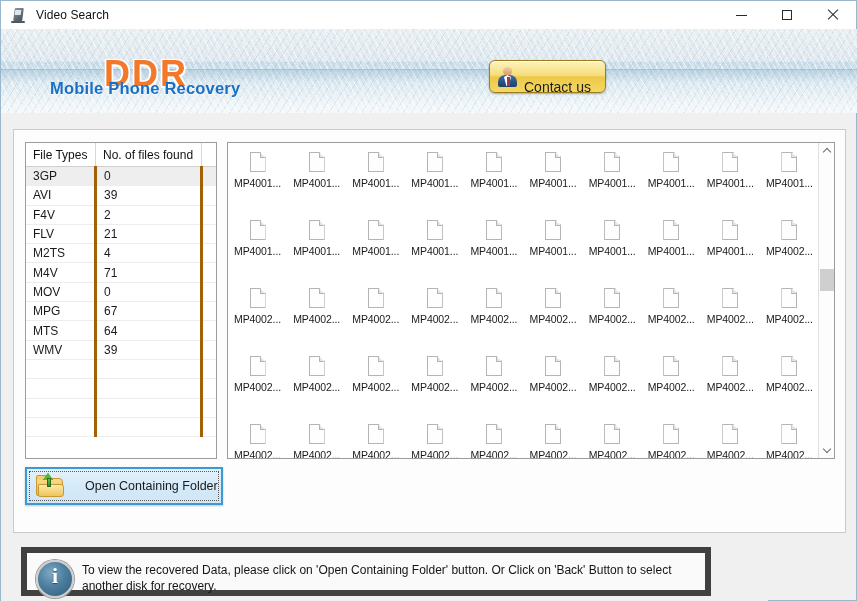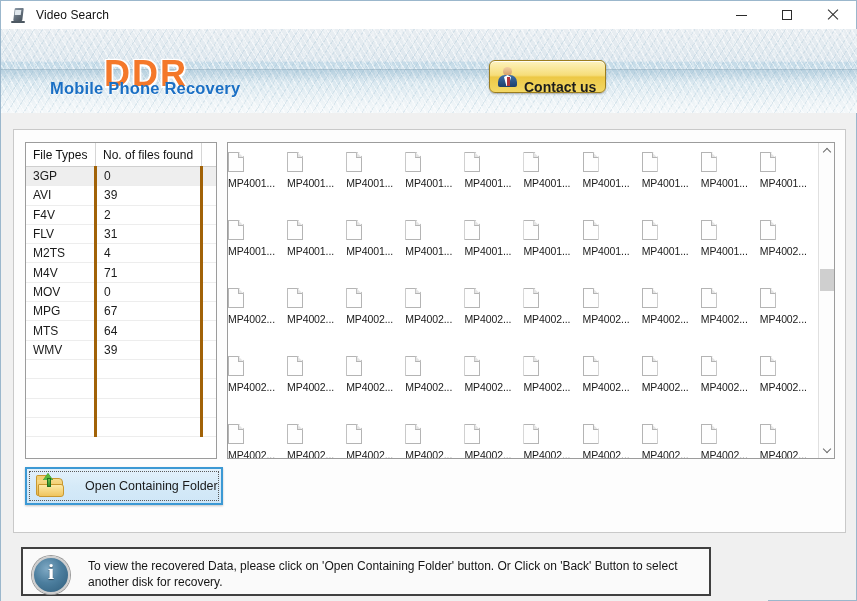--- a/index.html
+++ b/index.html
@@ -124,21 +124,21 @@
     background:linear-gradient(to bottom,#3c6ea8,#1d3f6b);
   }
   .contact .person .shirt{
     position:absolute;left:7px;top:9px;width:7px;height:11px;
     background:#fff;clip-path:polygon(50% 0,100% 18%,66% 100%,34% 100%,0 18%);
   }
   .contact .person .tie{
     position:absolute;left:9.5px;top:11px;width:3px;height:9px;background:#b2343a;
   }
   .contact .label{
-    font-size:14px;color:#1d1d1d;font-weight:bold;margin-top:20px;
+    font-size:14px;color:#1d1d1d;font-weight:normal;margin-top:20px;
   }
 
   
   .body-area{
     position:absolute;left:0;top:112px;width:767px;height:489px;
     background:#f0f0f0;
   }
   .content-panel{
     position:absolute;left:12px;top:16px;width:833px;height:404px;
     background:#fdfdfd;border:1px solid #c9c9c9;box-sizing:border-box;
@@ -233,21 +233,21 @@
     border:1px solid #9c9c9c;background:#fff;box-sizing:border-box;
     overflow:hidden;
   }
   .grid-inner{
     position:absolute;left:0;top:-22px;width:591px;
     display:flex;flex-wrap:wrap;
     padding:0;
   }
   .fitem{
     width:59.1px;height:68px;
-    display:flex;flex-direction:column;align-items:flex-start;
+    display:flex;flex-direction:column;align-items:center;
     justify-content:flex-end;
     padding-top:8px;box-sizing:border-box;
     cursor:pointer;
   }
   .doc{
     width:16px;height:20px;position:relative;margin-bottom:5px;flex:none;
   }
   .doc .page{
     position:absolute;left:0;top:0;width:16px;height:20px;
     background:#fefefe;
@@ -285,22 +285,22 @@
     transform:rotate(225deg);top:0;
   }
   .vs-thumb{
     position:absolute;left:1px;top:126px;width:14px;height:22px;
     background:#cfcfcf;
   }
 
   
   .infobar{
     position:absolute;left:20px;top:434px;width:690px;height:49px;
-    background:#fafafa;border:2px solid #404040;box-sizing:border-box;
-    display:flex;align-items:flex-start;gap:10px;
+    background:#fafafa;border:6px solid #404040;box-sizing:border-box;
+    display:flex;align-items:flex-start;
   }
   .info-icon{
     width:34px;height:34px;border-radius:50%;flex:none;
     margin:7px 8px 0 9px;
     background:radial-gradient(circle at 38% 32%,#7fa9c4 0%,#4c7e9e 45%,#2f5d7b 100%);
     border:2px solid #cfcfcf;
     box-shadow:0 0 0 1px #9a9a9a;
     position:relative;
   }
   .info-icon:after{
@@ -380,21 +380,21 @@
                 <td>39</td>
                 <td class="c2"></td>
               </tr>
               <tr>
                 <td>F4V</td>
                 <td>2</td>
                 <td class="c2"></td>
               </tr>
               <tr>
                 <td>FLV</td>
-                <td>31</td>
+                <td>21</td>
                 <td class="c2"></td>
               </tr>
               <tr>
                 <td>M2TS</td>
                 <td>4</td>
                 <td class="c2"></td>
               </tr>
               <tr>
                 <td>M4V</td>
                 <td>71</td>

